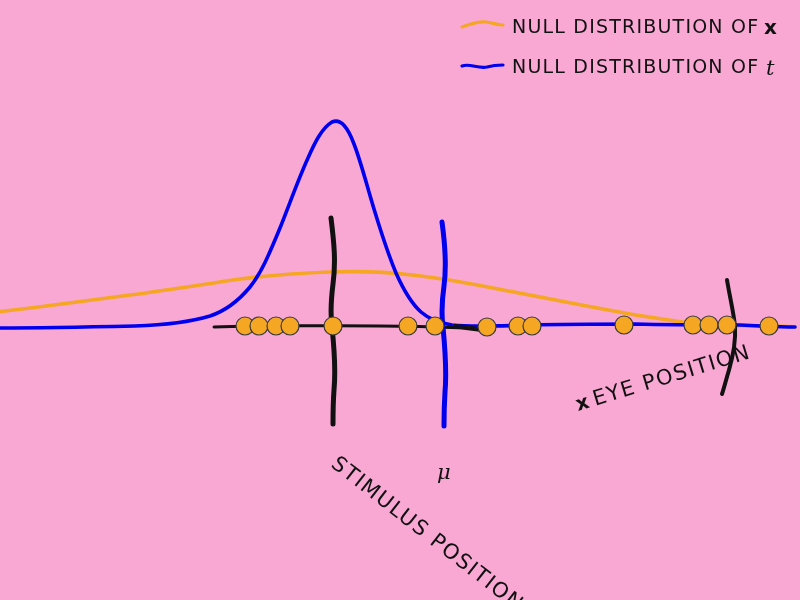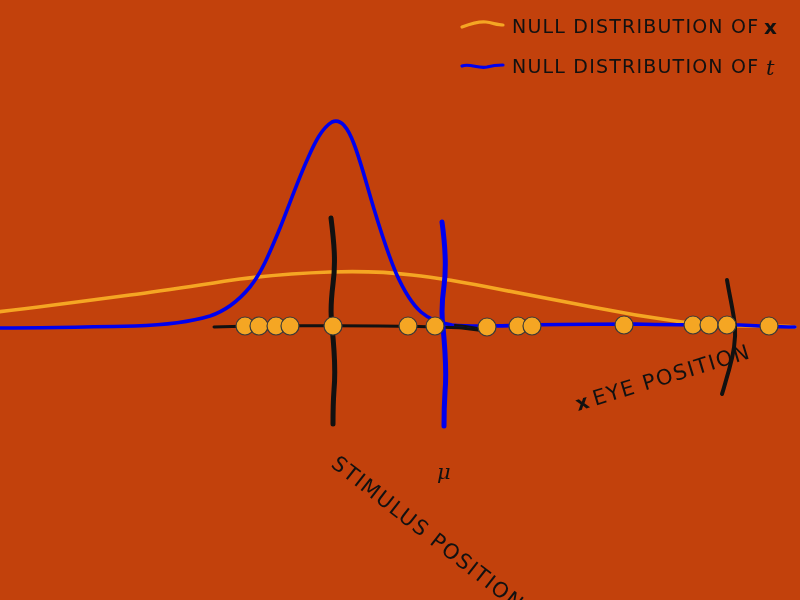--- a/index.html
+++ b/index.html
@@ -10,21 +10,21 @@
   body {
     width: 800px;
     height: 600px;
     overflow: hidden;
     font-family: "DejaVu Sans", sans-serif;
   }
   #figure {
     position: relative;
     width: 800px;
     height: 600px;
-    background: #c2410c;
+    background: #f9a8d4;
   }
   svg#canvas {
     position: absolute;
     left: 0; top: 0;
     width: 800px;
     height: 600px;
   }
   .legend-text {
     font-family: "DejaVu Sans", sans-serif;
     font-size: 19px;

